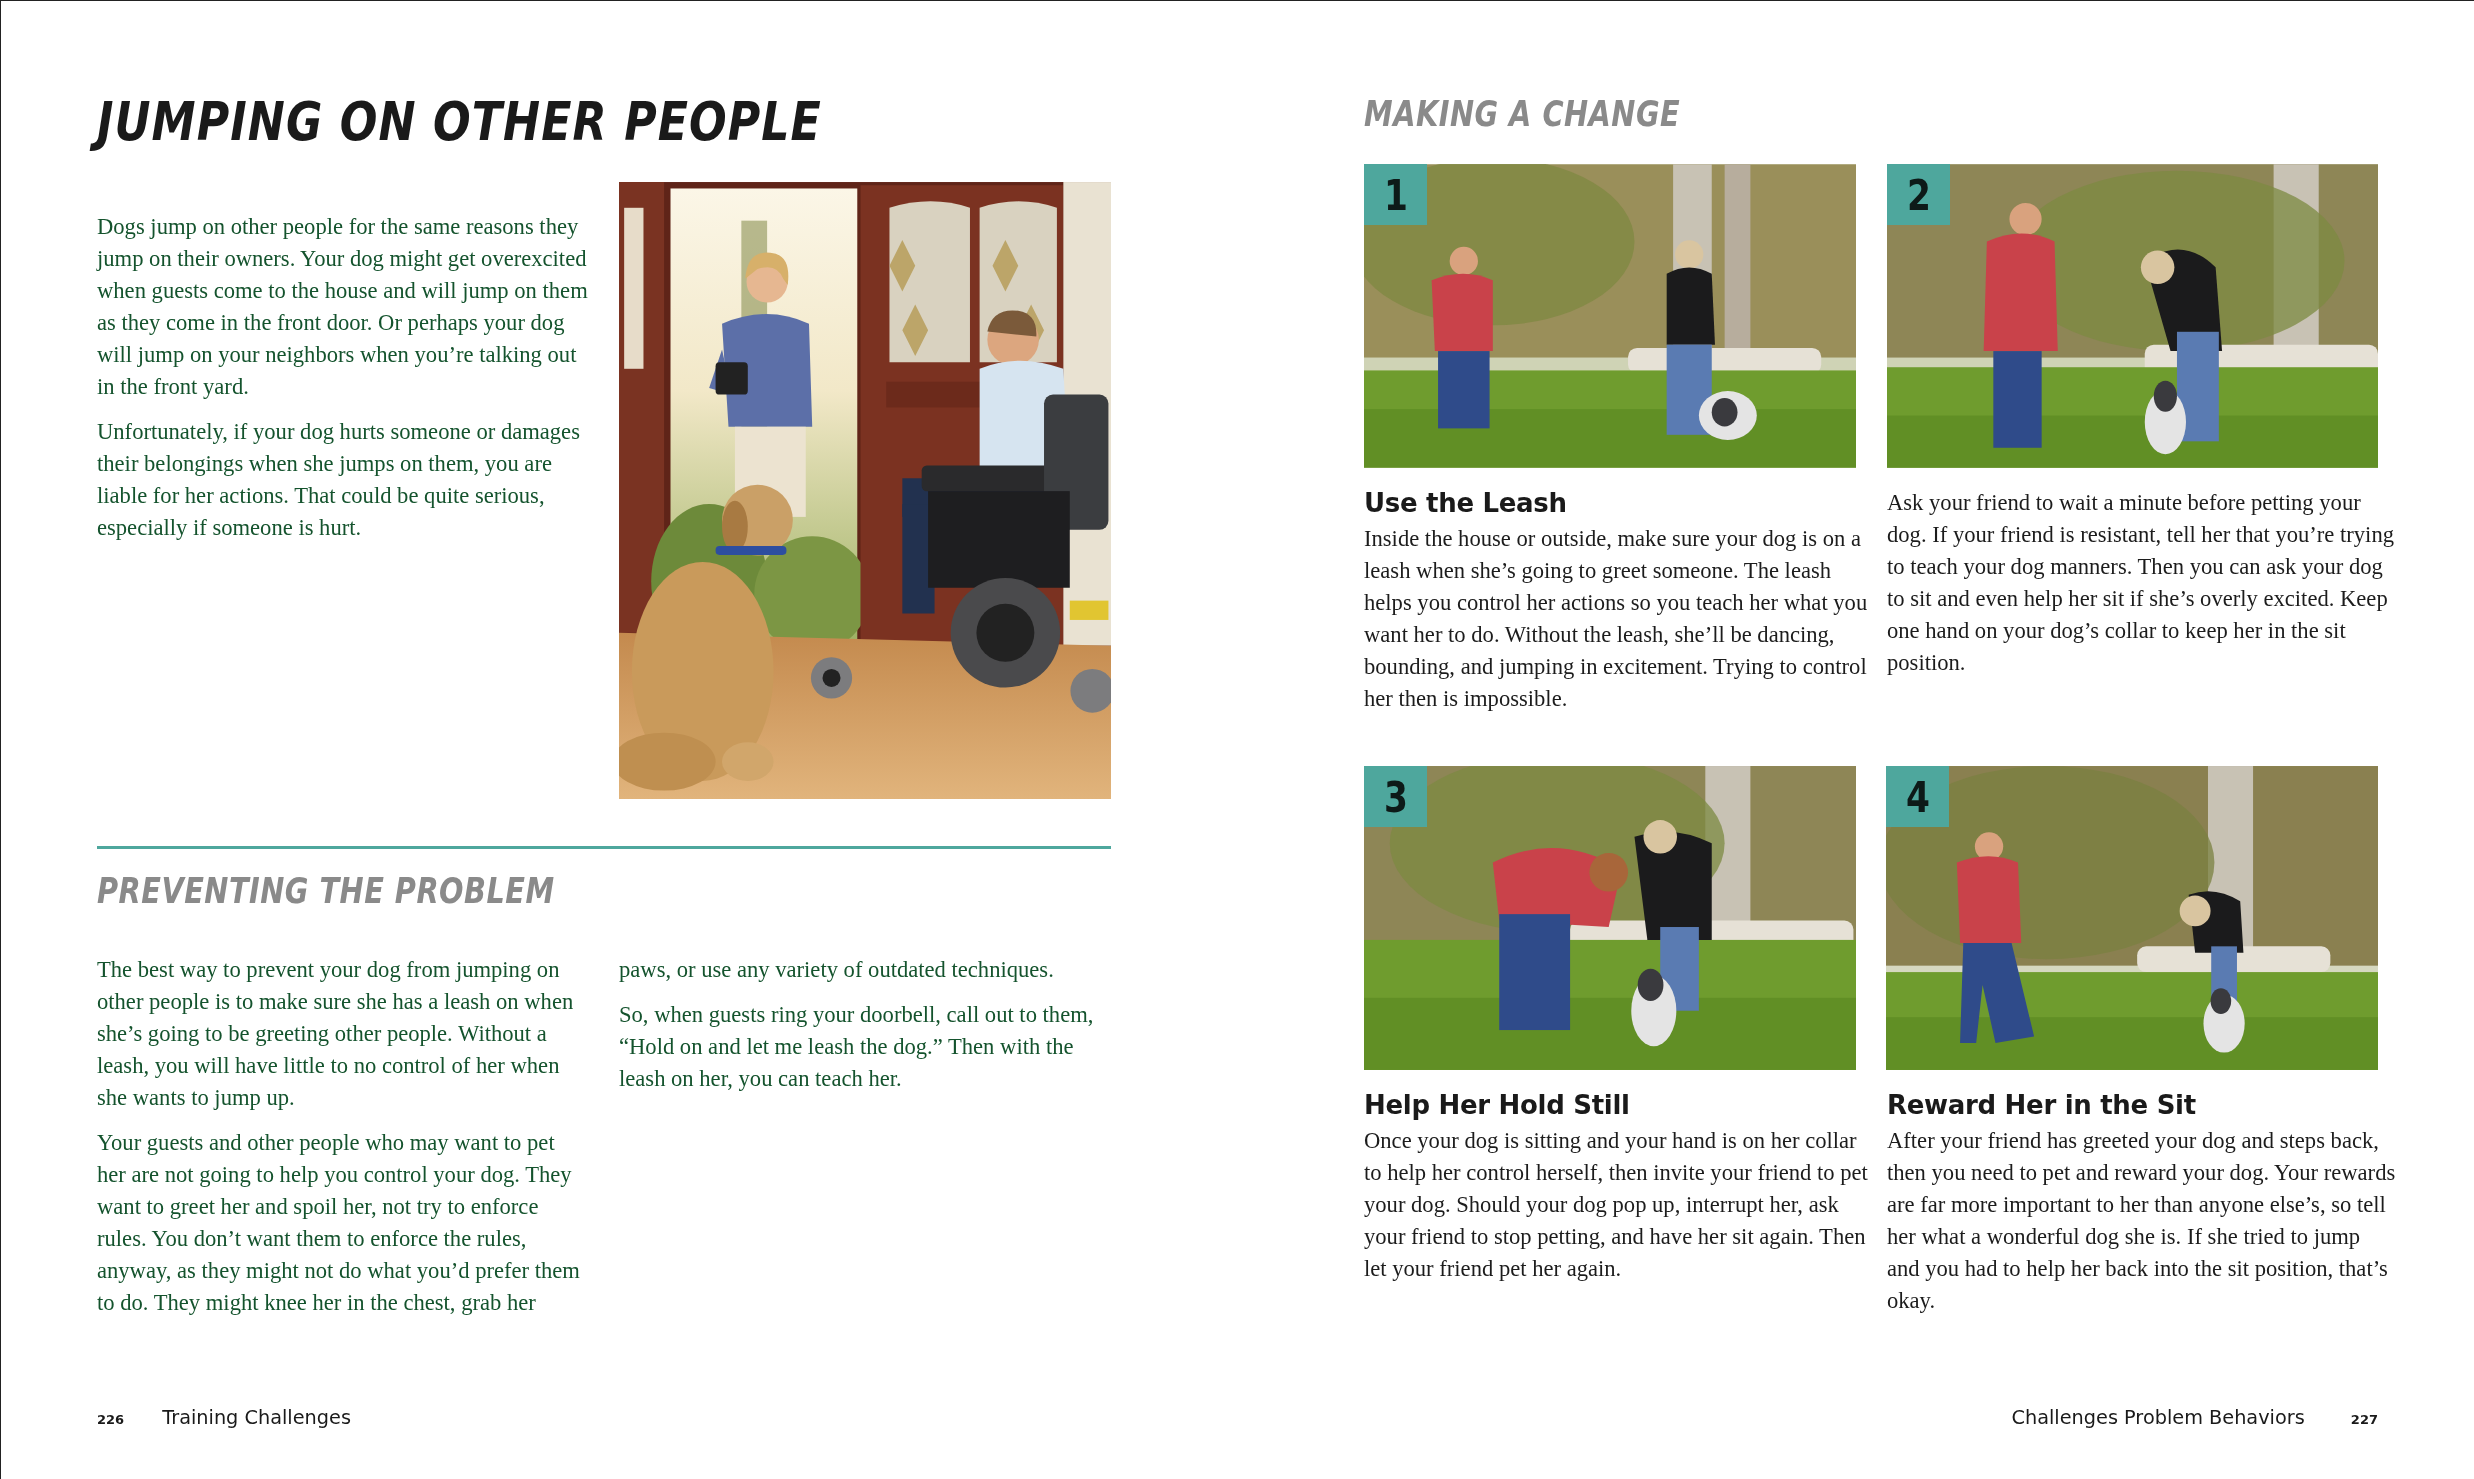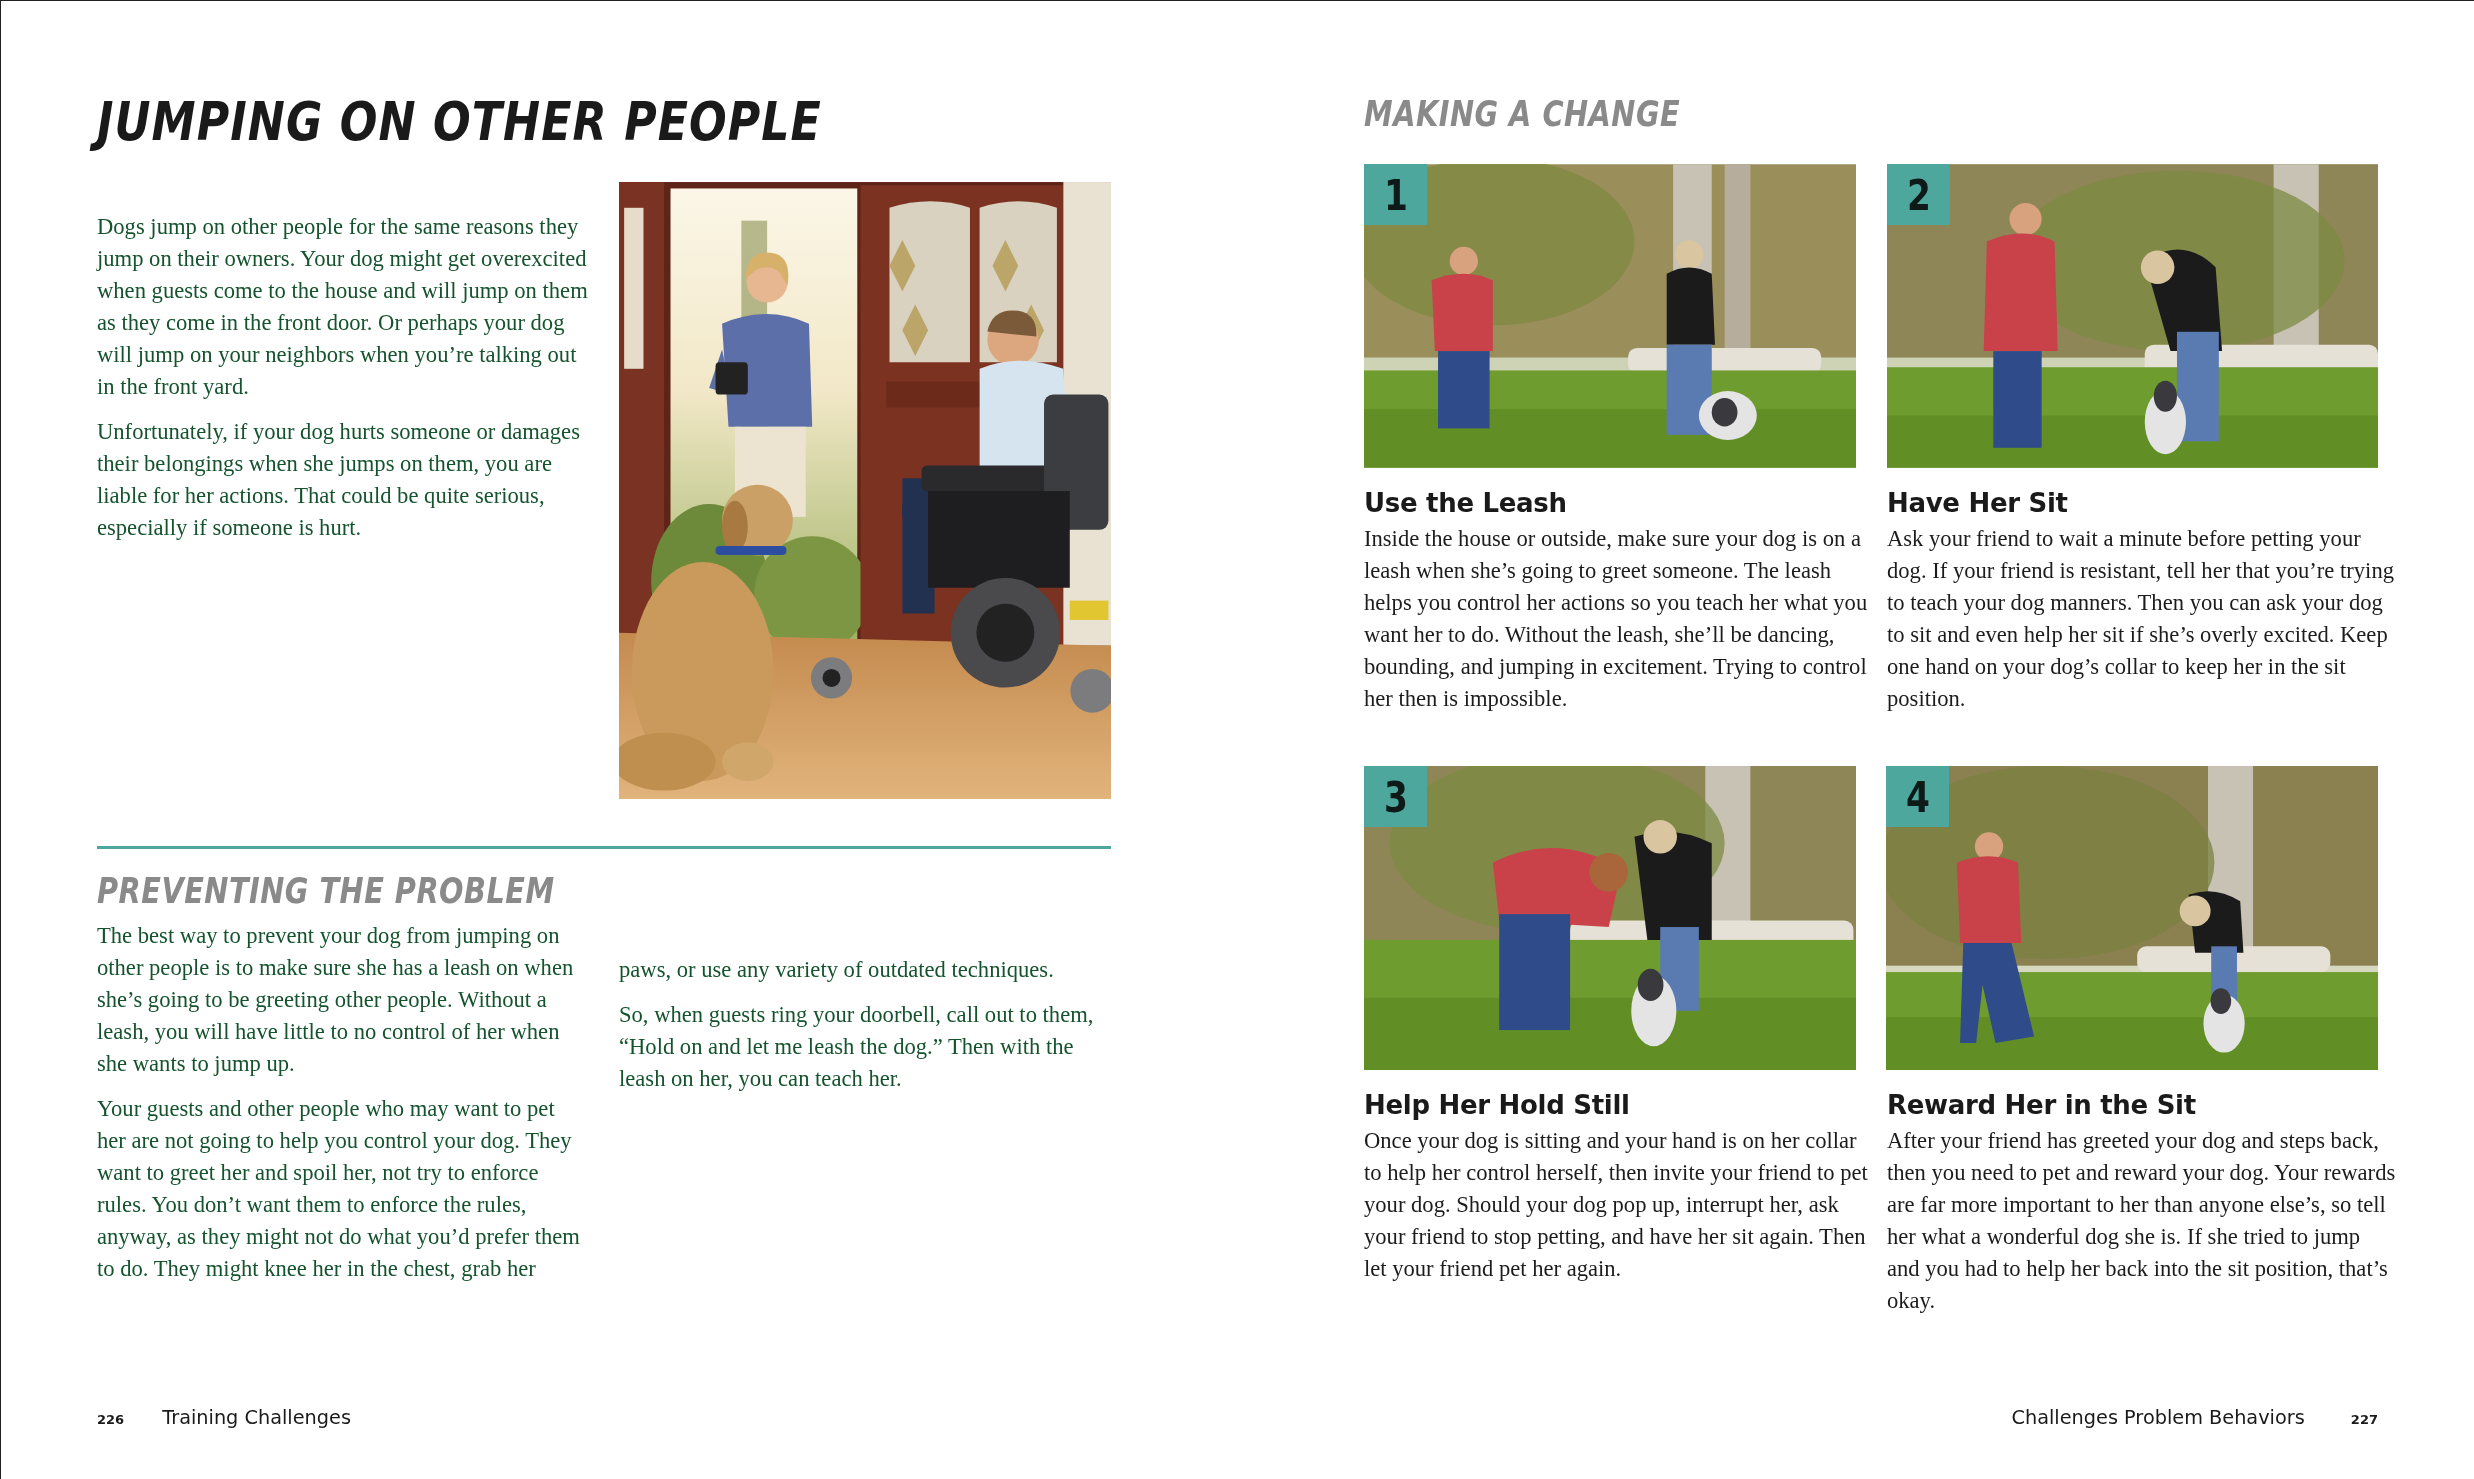--- a/index.html
+++ b/index.html
@@ -36,21 +36,21 @@
   }
   .body-text p { margin: 0 0 13px 0; }
 
   .intro { left: 97px; top: 175px; width: 496px; }
   .hero-photo {
     left: 619px; top: 182px; width: 492px; height: 617px; overflow: hidden;
   }
   .teal-rule { left: 97px; top: 846px; width: 1014px; height: 3.2px; }
 
   .prevent-head { left: 97px; top: 870px; }
-  .col-a { left: 97px; top: 884px; width: 490px; }
+  .col-a { left: 97px; top: 918px; width: 490px; }
   .col-b { left: 619px; top: 918px; width: 496px; }
 
   .change-head { left: 1364px; top: 93px; }
 
   .step-photo { position: absolute; overflow: hidden; width: 492px; height: 304px; }
   .step-badge {
     position: absolute; left: 0; top: 0; width: 63px; height: 61px;
     display: flex; align-items: center; justify-content: center;
     font-family: "DejaVu Sans", sans-serif; font-weight: bold; font-size: 43px;
     color: #0d1a18; transform-origin: center;
@@ -213,21 +213,20 @@
       <circle cx="420" cy="160" r="26" fill="#d9c5a0"></circle>
       <rect x="450" y="260" width="65" height="170" fill="#5a7bb2"></rect>
       <ellipse cx="432" cy="400" rx="32" ry="50" fill="#e4e4e4"></ellipse>
       <ellipse cx="432" cy="360" rx="18" ry="24" fill="#3a3a3e"></ellipse>
     </svg>
     <div class="step-badge" style="background:#4ea79d;">
         <span>2</span>
       </div>
   </div>
   <div class="step-caption" style="left:1887px; top:487px;">
-    <h3 class="step-title">Have Her Sit</h3>
     <div class="step-body">Ask your friend to wait a minute before petting your dog. If your friend is resistant, tell her that you’re trying to teach your dog manners. Then you can ask your dog to sit and even help her sit if she’s overly excited. Keep one hand on your dog’s collar to keep her in the sit position.</div>
   </div>
 
   <div class="step-photo" style="left:1364px; top:766px;" title="Friend petting the sitting dog while owner holds collar">
     <svg width="492" height="304" viewBox="0 0 764 472">
       <rect width="764" height="472" fill="#cfd3b5"></rect>
       <rect y="0" width="764" height="290" fill="#8e8656"></rect>
       <rect x="530" y="0" width="70" height="300" fill="#c8c2b4"></rect>
       <ellipse cx="300" cy="120" rx="260" ry="140" fill="#7c8a42" opacity="0.75"></ellipse>
       <rect x="320" y="240" width="440" height="50" rx="14" fill="#e6e1d6"></rect>

